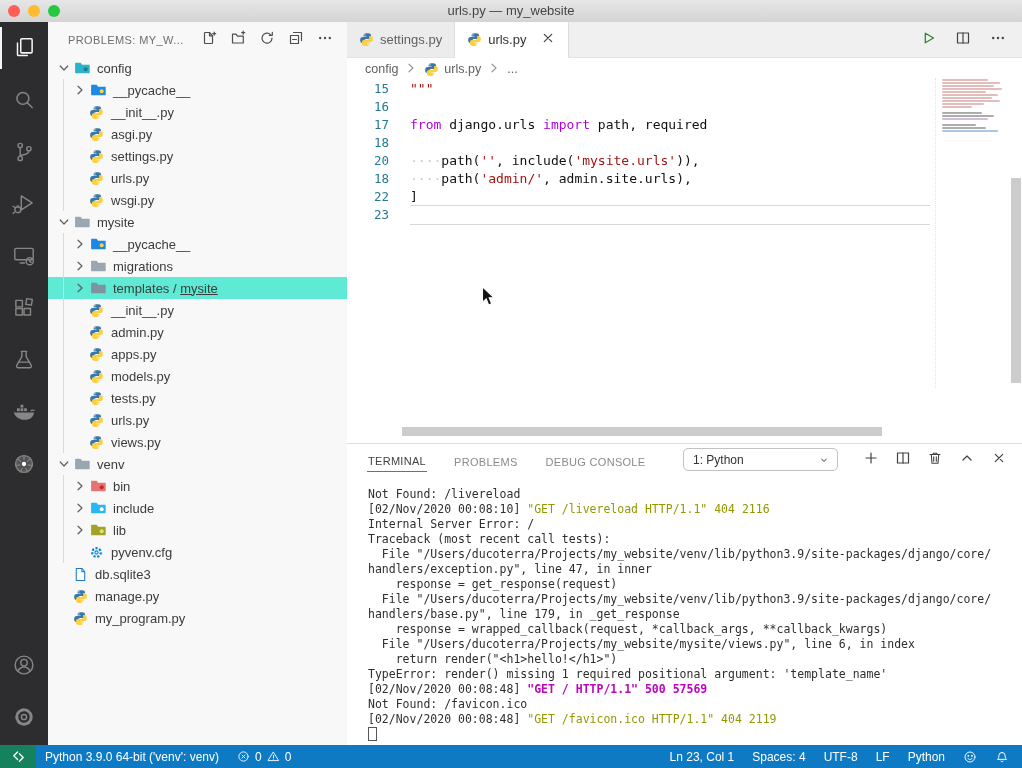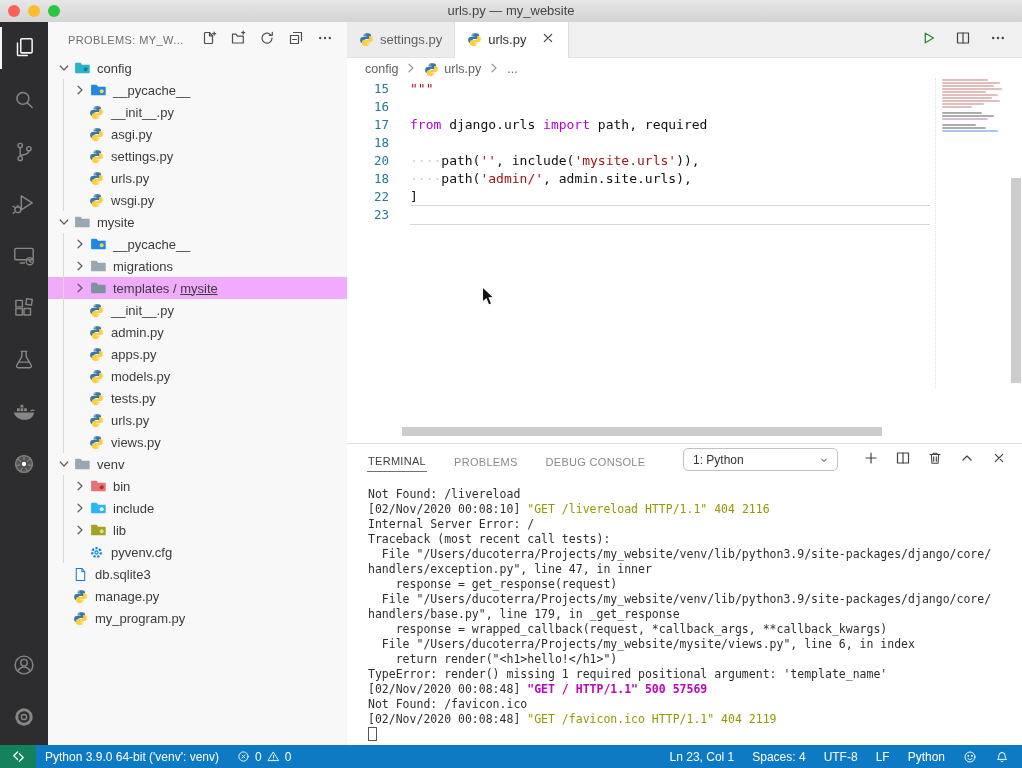--- a/index.html
+++ b/index.html
@@ -25,21 +25,21 @@
 
   
   .sidebar{position:absolute;left:48px;top:22px;width:299px;bottom:23px;background:#f8f8f8;
            border-right:1px solid #e4e4e4;overflow:hidden;}
   .sidebar-header{height:35px;display:flex;align-items:center;padding:0 14px 0 20px;}
   .sidebar-title{font-size:11px;color:#6e6e6e;letter-spacing:.4px;flex:1;white-space:nowrap;overflow:hidden;}
   .sidebar-actions{display:flex;gap:13px;color:#4e4e4e;}
   .tree{position:relative;}
   .tree-row{height:22px;display:flex;align-items:center;font-size:13px;color:#3c3c3c;
             padding-left:8px;position:relative;cursor:pointer;white-space:nowrap;}
-  .tree-row.selected{background:#f0abfc;}
+  .tree-row.selected{background:#5eead4;}
   .tw{width:16px;flex:none;}
   .tree-chevron{width:16px;height:16px;flex:none;color:#5f5f5f;margin-right:2px;}
   .tree-icon{width:17px;height:16px;flex:none;margin-right:6px;}
   .tree-label .sub{text-decoration:underline;}
   .guide{position:absolute;left:15px;width:1px;background:#dadada;}
 
   
   .editor-area{position:absolute;left:347px;top:22px;right:0;height:421px;background:#fff;}
   .tabbar{height:35px;background:#f0f0f0;display:flex;border-bottom:1px solid #e2e2e2;}
   .tab{display:flex;align-items:center;padding:0 12px;gap:6px;font-size:13px;color:#616161;

